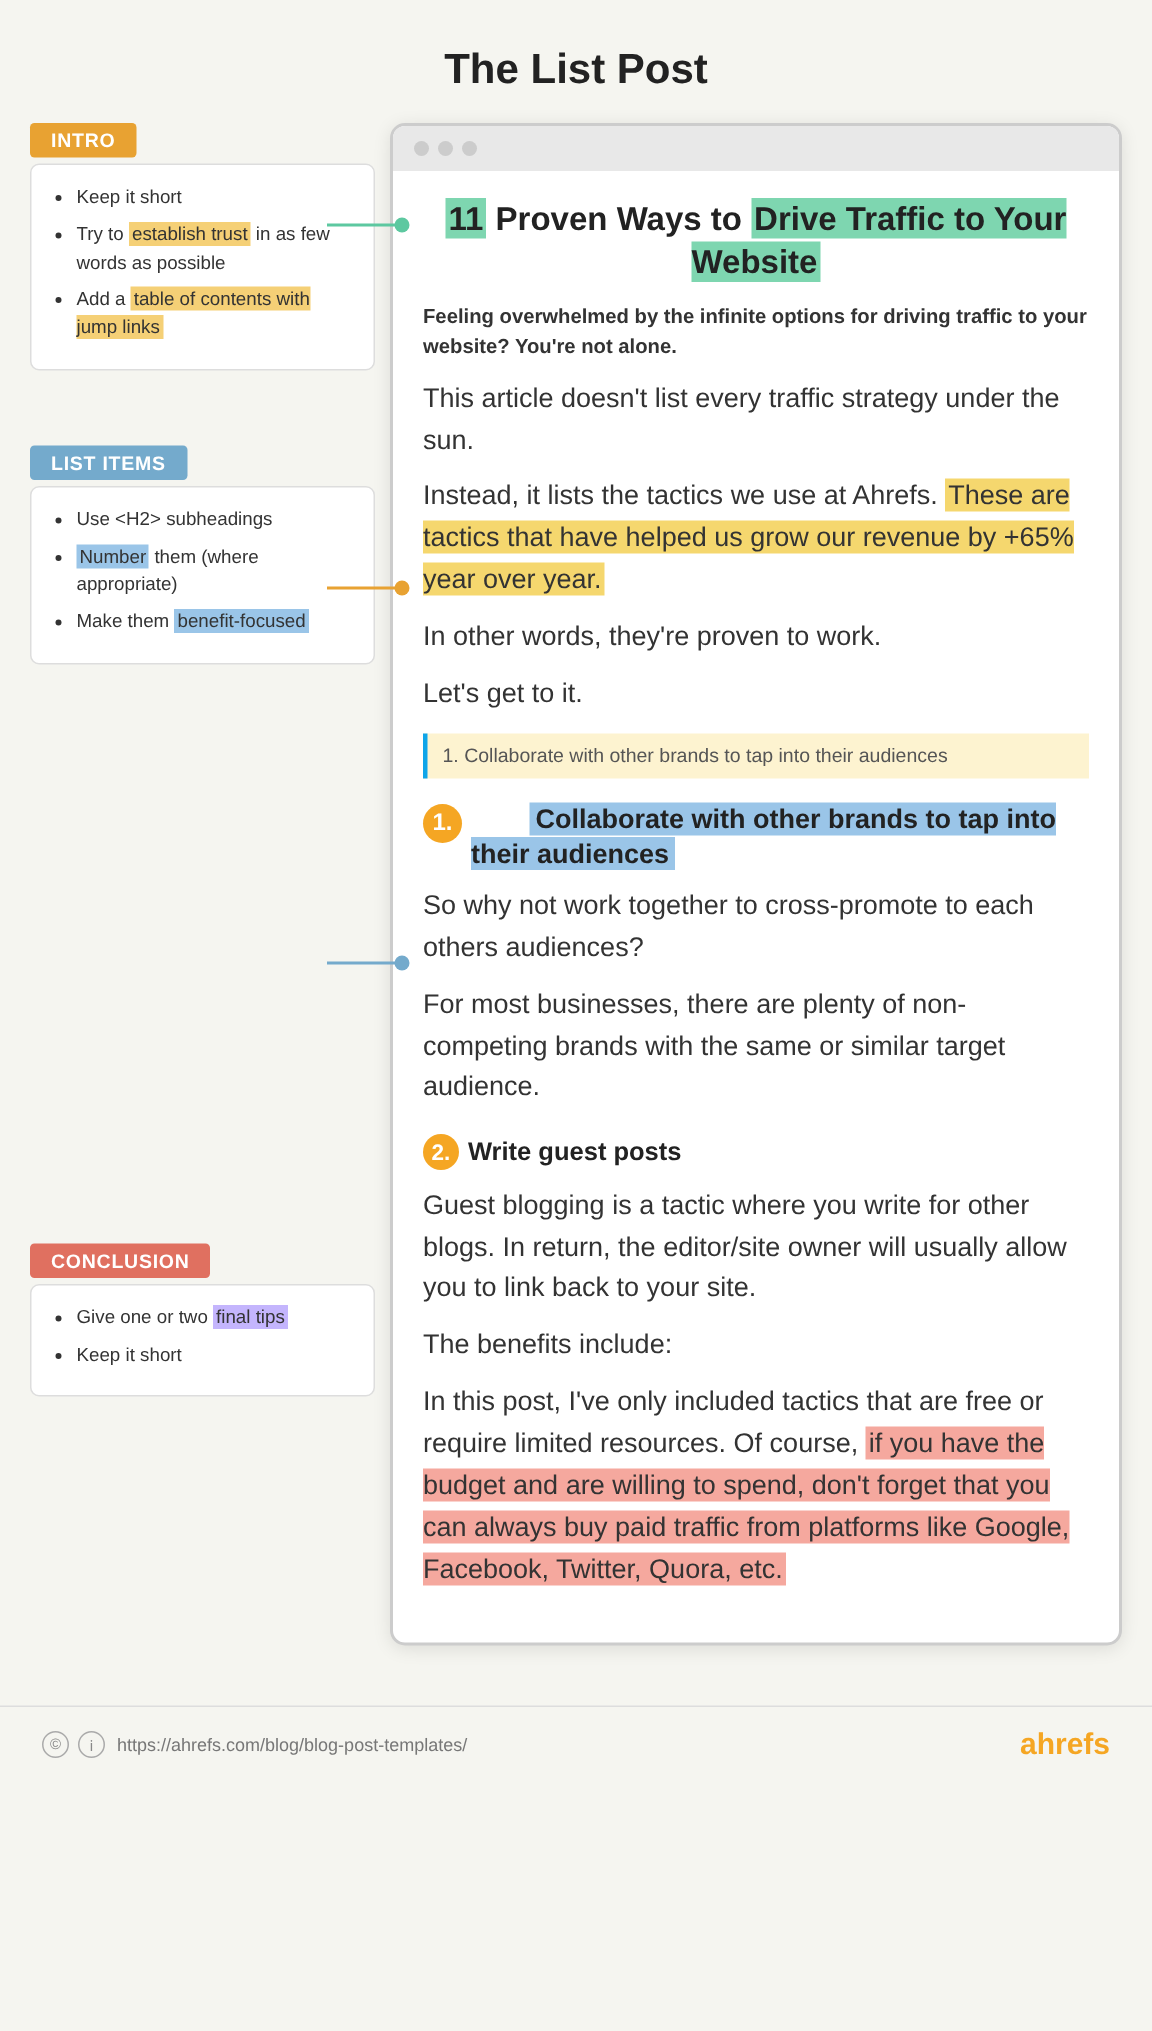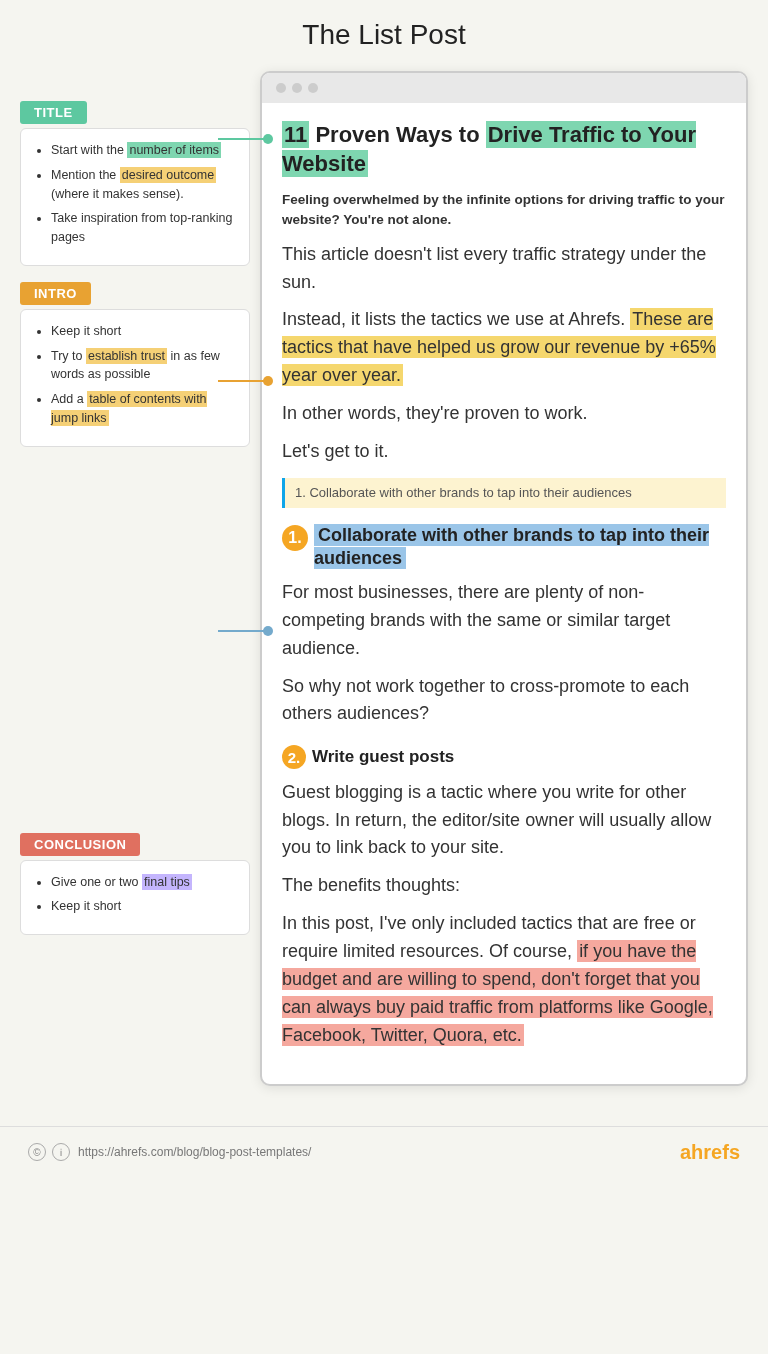--- a/index.html
+++ b/index.html
@@ -8,22 +8,22 @@
       font-family: Arial, sans-serif;
       width: 768px;
       min-height: 1354px;
       position: relative;
       overflow-x: hidden;
     }
 
     .page-title {
       text-align: center;
       font-size: 28px;
-      font-weight: normal;
-      padding: 19px 0 20px 0;
+      font-weight: bold;
+      padding: 30px 0 20px 0;
       color: #222;
     }
 
     .main-layout {
       display: flex;
       position: relative;
       padding: 0 20px 40px 20px;
       gap: 0;
     }
 
@@ -69,20 +69,21 @@
       color: #333;
       line-height: 1.55;
     }
 
     .article-title {
       font-size: 22px;
       font-weight: bold;
       color: #222;
       margin-bottom: 12px;
       line-height: 1.3;
+      text-align: center;
     }
 
     .highlight-green {
       background: #7ed6b0;
       padding: 1px 2px;
     }
 
     .highlight-yellow {
       background: #f5d76e;
       padding: 1px 2px;
@@ -143,20 +144,21 @@
       display: inline-flex;
       align-items: center;
       justify-content: center;
       flex-shrink: 0;
       margin-top: 1px;
     }
 
     .section-heading-1 .h1-text {
       background: #9ac5e8;
       padding: 1px 4px;
+      margin-left: 39px;
     }
 
     .section-heading-2 {
       font-size: 17px;
       font-weight: bold;
       color: #222;
       margin: 16px 0 8px 0;
       display: flex;
       align-items: center;
       gap: 6px;
@@ -293,42 +295,42 @@
 
     <line x1="218" y1="560" x2="268" y2="560" stroke="#74aacc" stroke-width="2"></line>
     <circle cx="268" cy="560" r="5" fill="#74aacc"></circle>
 
     <line x1="218" y1="1110" x2="268" y2="1110" stroke="#e07060" stroke-width="2"></line>
     <circle cx="268" cy="1110" r="5" fill="#e07060"></circle>
   </svg>
 
   <div class="left-panel">
 
-    <div style="margin-top: 30px; margin-bottom: 16px; position: relative;">
-      <span class="label-tag tag-green">TITLE</span>
-      <div class="card-box">
-        <ul>
-          <li>Start with the <span class="hl-green">number of items</span></li>
-          <li>Mention the <span class="hl-orange">desired outcome</span> (where it makes sense).</li>
-          <li>Take inspiration from top-ranking pages</li>
-        </ul>
-      </div>
-    </div>
 
     <div style="margin-bottom: 16px; ">
       <span class="label-tag tag-orange">INTRO</span>
       <div class="card-box">
         <ul>
           <li>Keep it short</li>
           <li>Try to <span class="hl-orange">establish trust</span> in as few words as possible</li>
           <li>Add a <span class="hl-orange">table of contents with jump links</span></li>
         </ul>
       </div>
     </div>
 
+    <div style="margin-bottom: 16px; margin-top: 50px;">
+      <span class="label-tag tag-blue">LIST ITEMS</span>
+      <div class="card-box">
+        <ul>
+          <li>Use &lt;H2&gt; subheadings</li>
+          <li><span class="hl-blue">Number</span> them (where appropriate)</li>
+          <li>Make them <span class="hl-blue">benefit-focused</span></li>
+        </ul>
+      </div>
+    </div>
 
     <div style="height: 370px;"></div>
 
     <div style="margin-bottom: 16px;">
       <span class="label-tag tag-salmon">CONCLUSION</span>
       <div class="card-box">
         <ul>
           <li>Give one or two <span class="hl-salmon">final tips</span></li>
           <li>Keep it short</li>
         </ul>
@@ -366,30 +368,30 @@
 
         <ul class="toc-list">
           <li>1. Collaborate with other brands to tap into their audiences</li>
         </ul>
 
         <div class="section-heading-1">
           <span class="num-badge">1.</span>
           <span><span class="h1-text">Collaborate with other brands to tap into their audiences</span></span>
         </div>
 
+        <div class="article-para">So why not work together to cross-promote to each others audiences?</div>
         <div class="article-para">For most businesses, there are plenty of non-competing brands with the same or similar target audience.</div>
-        <div class="article-para">So why not work together to cross-promote to each others audiences?</div>
 
         <div class="section-heading-2">
           <span class="num-badge-2">2.</span>
           <span>Write guest posts</span>
         </div>
 
         <div class="article-para">Guest blogging is a tactic where you write for other blogs. In return, the editor/site owner will usually allow you to link back to your site.</div>
-        <div class="article-para">The benefits thoughts:</div>
+        <div class="article-para">The benefits include:</div>
 
 
         <div class="article-para">
           <span>In this post, I've only included tactics that are free or require limited resources. Of course, </span>
           <span class="highlight-red">if you have the budget and are willing to spend, don't forget that you can always buy paid traffic from platforms like Google, Facebook, Twitter, Quora, etc.</span>
         </div>
 
       </div>
     </div>
   </div>

